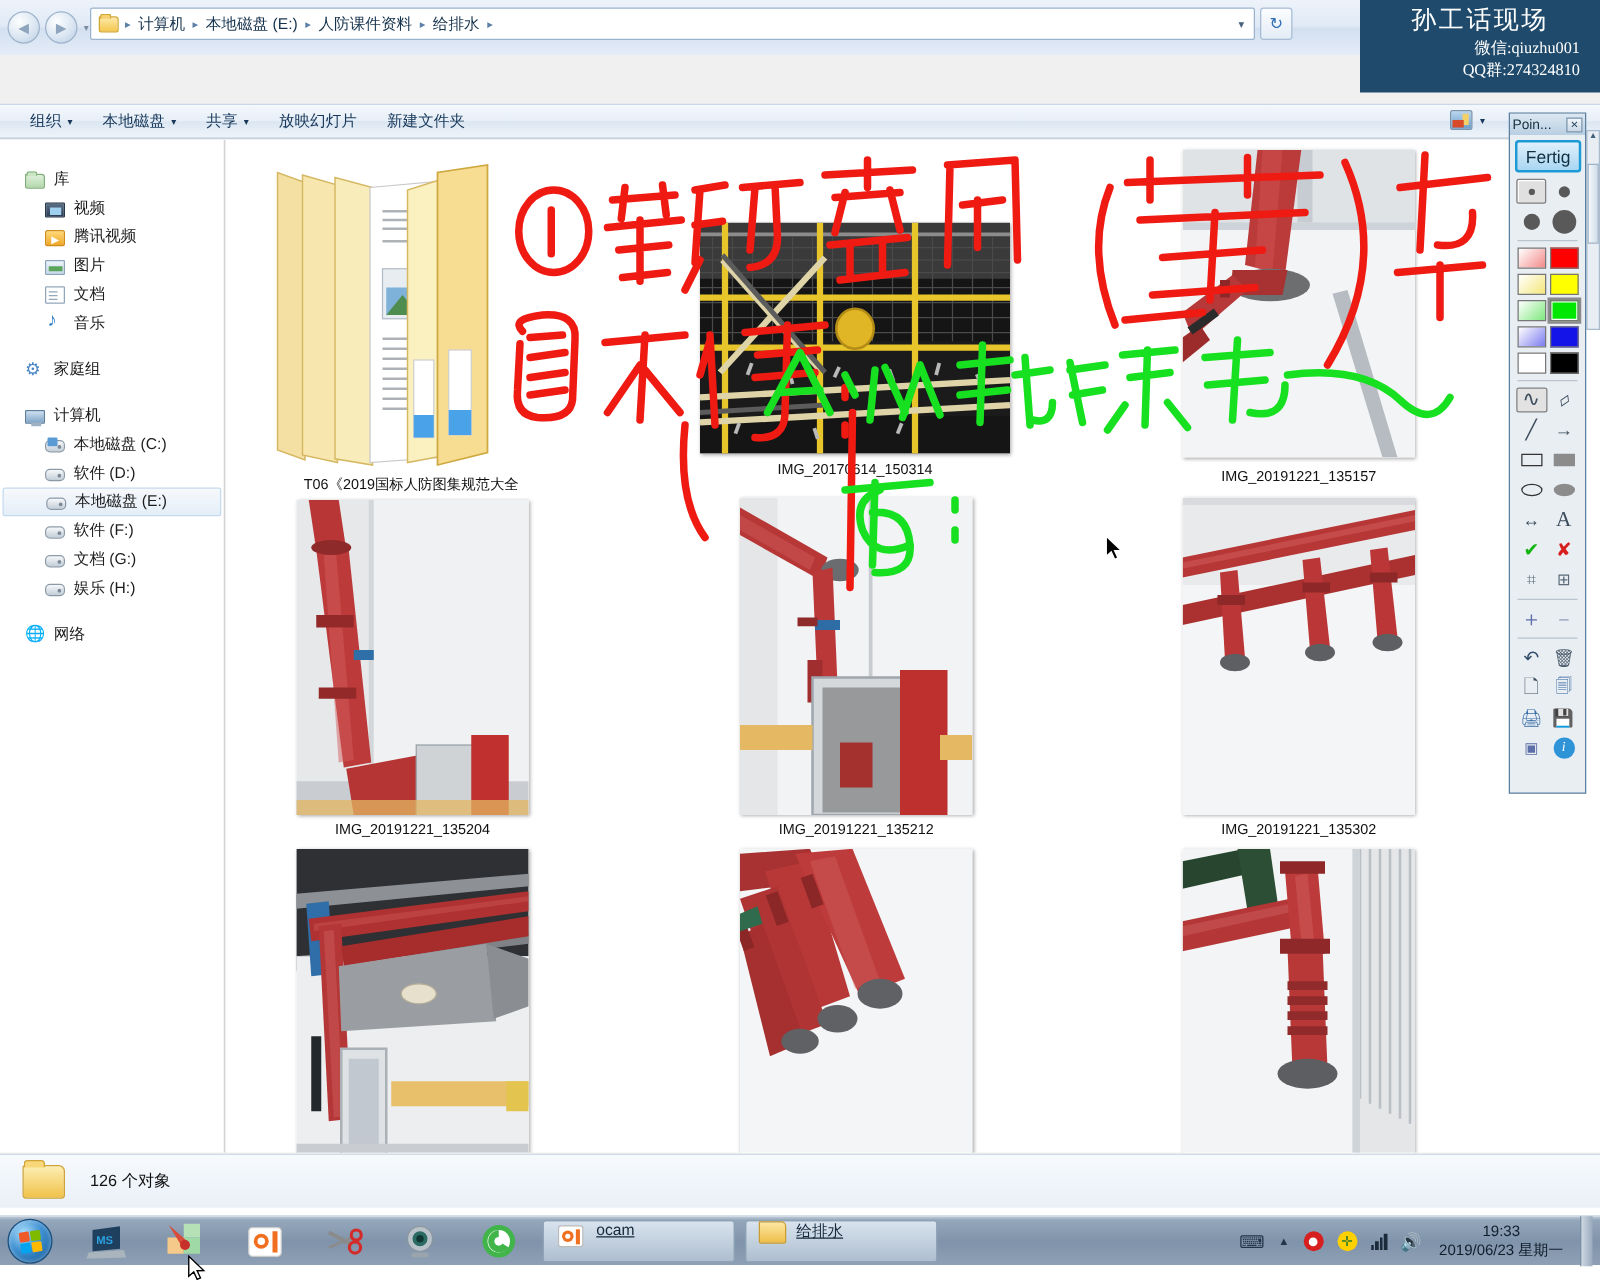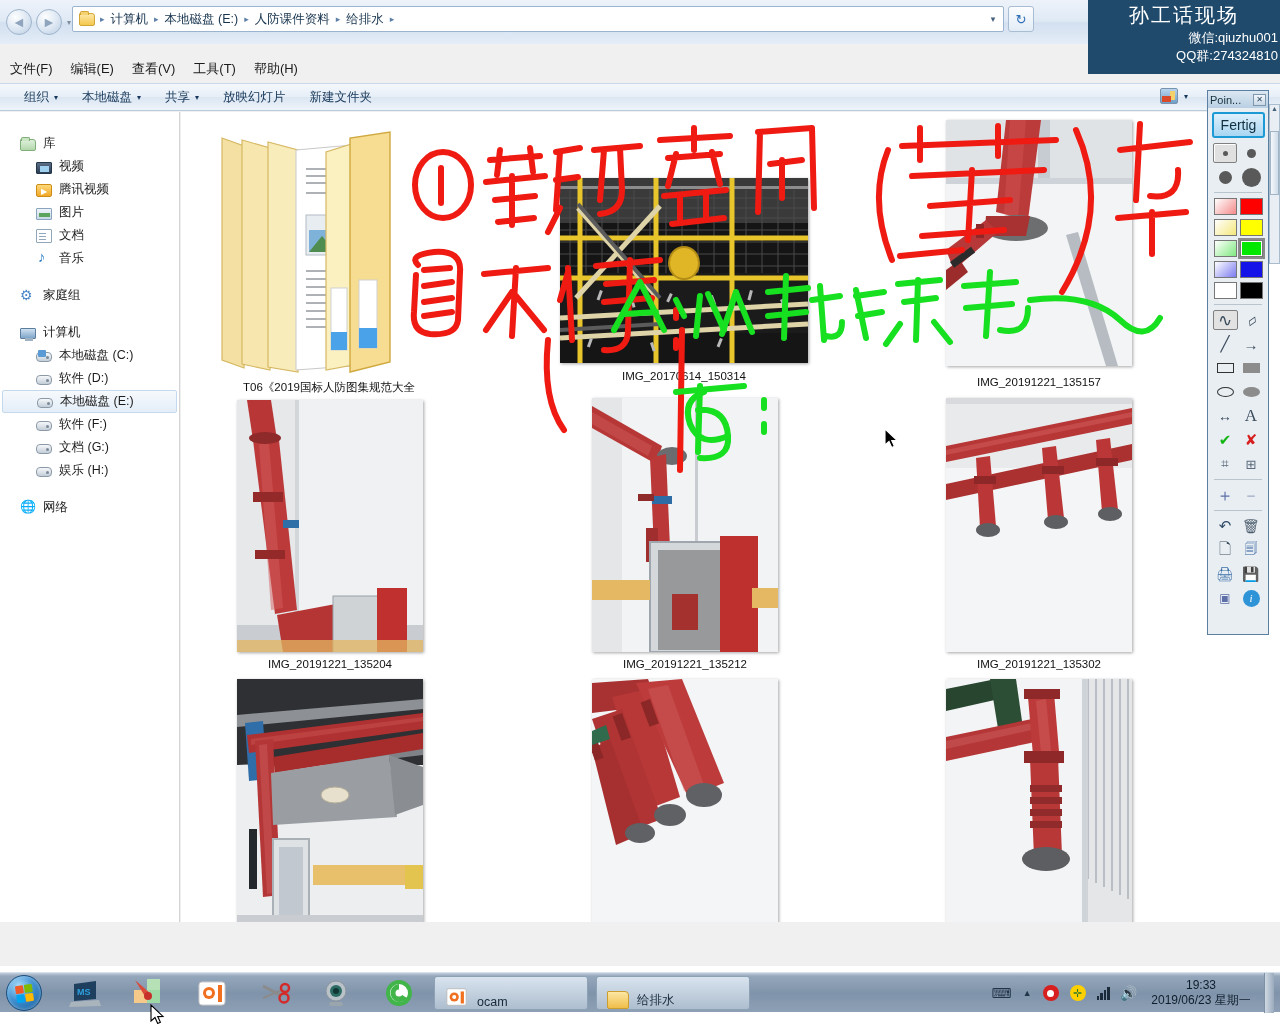--- a/index.html
+++ b/index.html
@@ -144,21 +144,21 @@
   .statusfolder:before{content:"";position:absolute;left:0;top:-5px;width:15px;height:5px;background:#f7d778;border:1px solid #cfa337;border-bottom:none;border-radius:3px 3px 0 0;}
   .statustext{ font-size:13px; color:#111; }
 
   
   .watermark {
     position:absolute; right:0; top:0; width:192px; height:74px;
     background:#1f4a6b; color:#fff; z-index:60;
     display:flex; flex-direction:column; align-items:center; justify-content:flex-start;
   }
   .wm-title { font-family:Liberation Serif, serif; font-size:20px; letter-spacing:2px; margin-top:2px; white-space:nowrap;}
-  .wm-line { font-family:Liberation Sans, sans-serif; font-size:13px; align-self:flex-end; padding-right:2px; white-space:nowrap;}
+  .wm-line { font-family:Liberation Serif, serif; font-size:13px; align-self:flex-end; padding-right:16px; white-space:nowrap;}
 
   
   #pointofix {
     position:absolute; left:1207px; top:90px; width:62px; height:545px;
     background:#e9eef3; border:1px solid #5b7fa0; z-index:70;
   }
   .pf-title {
     height:17px; background:linear-gradient(to bottom,#dce8f2,#b9cfe2);
     display:flex; align-items:center; justify-content:space-between; padding:0 2px;
     font-size:11px; color:#14303f;
@@ -200,22 +200,22 @@
     border:1px solid #1d4f7d; box-shadow:0 0 4px rgba(255,255,255,.5) inset;
     display:flex;align-items:center;justify-content:center;
   }
   .orbflag { width:17px;height:17px; display:grid; grid-template-columns:1fr 1fr; grid-template-rows:1fr 1fr; gap:1.5px; transform:rotate(-8deg);}
   .orbflag i { display:block; border-radius:1px;}
   .tb-icon { position:absolute; top:3px; width:34px; height:34px; }
   .tb-task {
     position:absolute; top:3px; height:34px;
     background:linear-gradient(to bottom,#d8e3ee,#aebecf);
     border:1px solid #8ea2b6; border-radius:3px;
-    display:flex; align-items:flex-end; gap:8px; padding:0 10px;
-    font-size:12.5px; color:#16283a;
+    display:flex; align-items:flex-start; gap:8px; padding:0 10px;
+    font-size:12.5px; color:#16283a;text-decoration:underline;
   }
   .tray { position:absolute; right:0; top:0; height:40px; display:flex; align-items:center; gap:11px; padding-right:6px;}
   .clock { text-align:center; line-height:15px; color:#0f1e2c; font-size:12px; width:104px;}
   .showdesk { width:10px; height:40px; background:linear-gradient(to right,#cfd9e3,#9aaabd); border-left:1px solid #7e90a4;}
 
   .cursor { position:absolute; z-index:95; width:0;height:0; }
   .cursor svg { position:absolute; left:0; top:0; }
 
   .ann { position:absolute; z-index:65; pointer-events:none; }
 </style>
@@ -248,27 +248,20 @@
       <span class="crumb-sep">▸</span>
       <div class="addr-right">
         <span class="addr-caret">▾</span>
       </div>
     </div>
     <div class="refreshbtn">
         <span>↻</span>
       </div>
   </div>
 
-  <div class="menubar">
-    <span class="menuitem">文件(F)</span>
-    <span class="menuitem">编辑(E)</span>
-    <span class="menuitem">查看(V)</span>
-    <span class="menuitem">工具(T)</span>
-    <span class="menuitem">帮助(H)</span>
-  </div>
 
   <div class="cmdbar">
     <div class="cmdbtn">
       <span>组织</span>
       <span class="cmdcaret">▾</span>
     </div>
     <div class="cmdbtn">
       <span>本地磁盘</span>
       <span class="cmdcaret">▾</span>
     </div>
@@ -613,20 +606,24 @@
           <ellipse cx="100" cy="180" rx="24" ry="12" fill="#5c5e61"></ellipse>
           <rect x="78" y="72" width="40" height="12" fill="#8f2828"></rect>
           <rect x="78" y="10" width="36" height="10" fill="#8f2828"></rect>
         </svg>
       </div>
       <div class="tilelabel" style="left:-22px; top:258px; width:230px;"></div>
     </div>
 
   </div>
 
+  <div class="statusbar">
+    <div class="statusfolder"></div>
+    <div class="statustext">126 个对象</div>
+  </div>
 </div>
 
 <svg class="ann" style="left:0; top:0; width:1280px; height:1024px;" viewBox="0 0 1280 1024">
   <g fill="none" stroke="#ef1b13" stroke-width="6" stroke-linecap="round" stroke-linejoin="round">
 
     <ellipse cx="443" cy="185" rx="28" ry="33"></ellipse>
     <path d="M441 168 L441 203"></path>
 
     <path d="M490 160 L540 156 M500 150 L497 175 M530 148 L533 172 M486 182 L545 176 M512 176 L512 225 M495 200 L535 196 M498 222 L534 218"></path>
 

